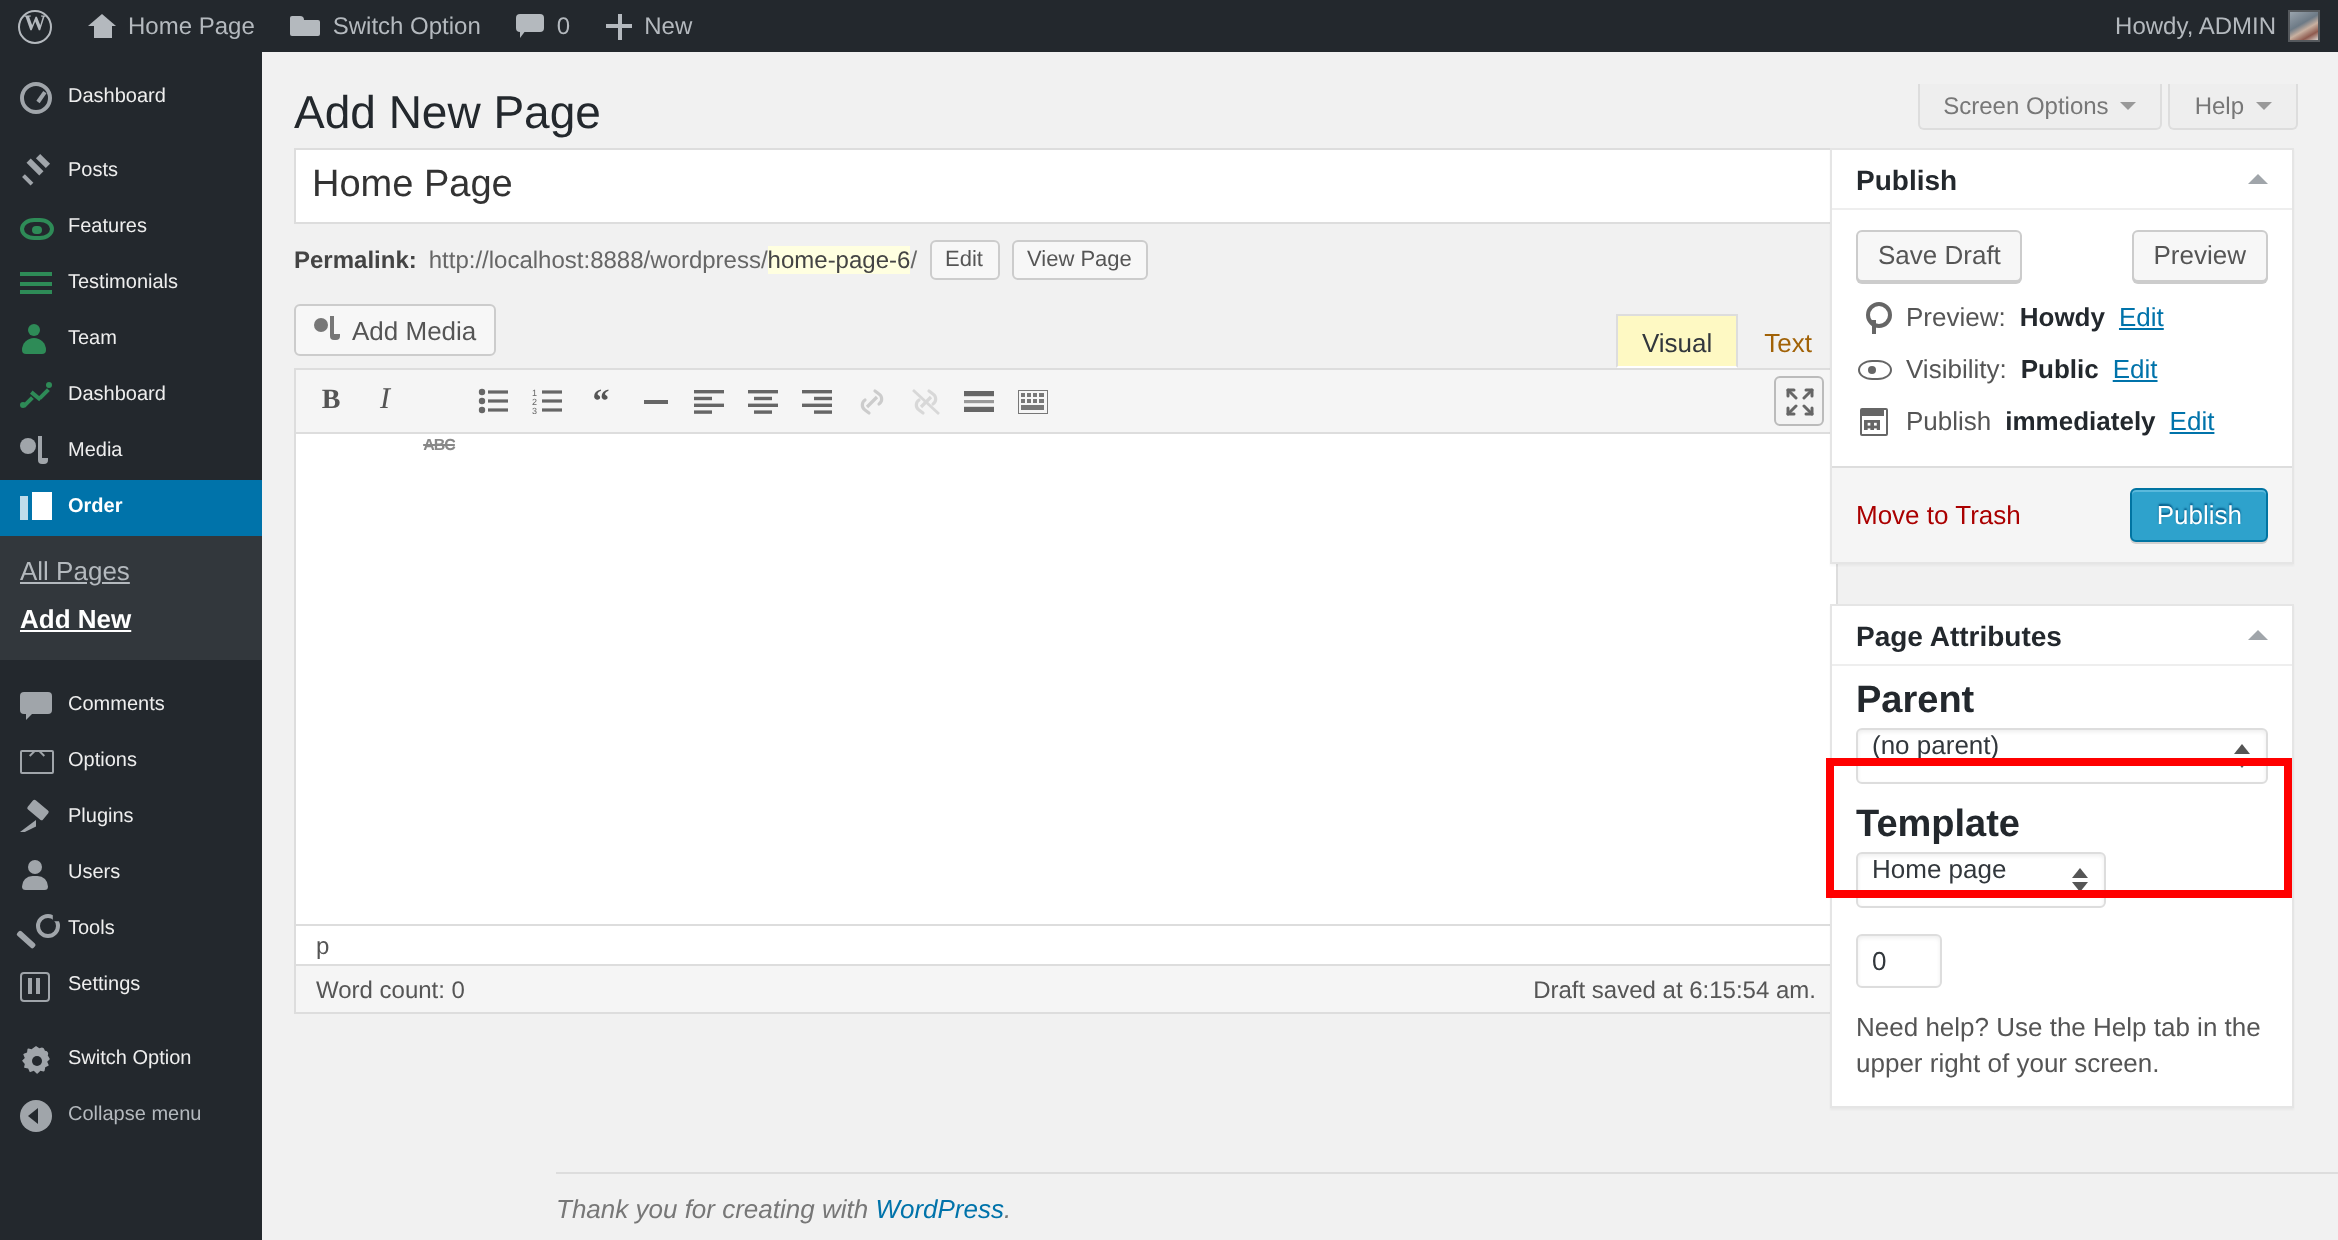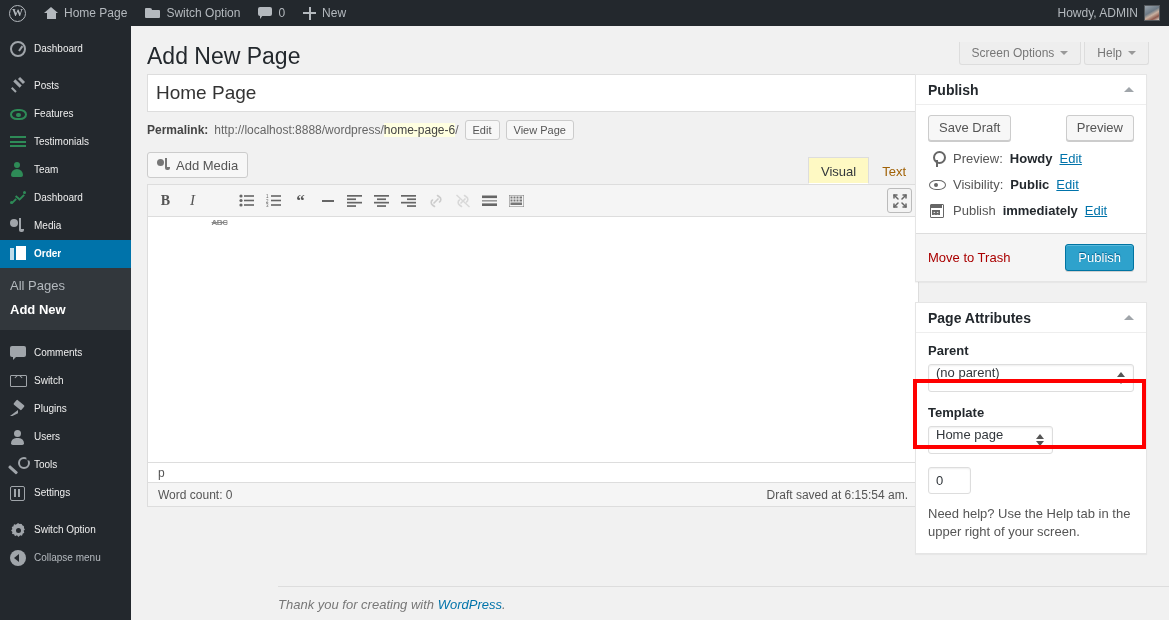--- a/index.html
+++ b/index.html
@@ -104,21 +104,21 @@
     background: #0073aa; color: #fff; font-weight: bold;
   }
   .menu-item.active::after {
     content: ""; position: absolute; right: -8px; top: 50%; margin-top: -8px;
     border-top: 8px solid transparent; border-bottom: 8px solid transparent;
     border-left: 8px solid #f1f1f1;
   }
   .submenu { background: #32373c; padding: 6px 0 8px 0; }
   .submenu .sub-item {
     display: block; padding: 4px 0 4px 10px;
-    color: #b4b9be; font-size: 13px; cursor: pointer; line-height: 16px;
+    color: #b4b9be; font-size: 13px; cursor: pointer; line-height: 16px; text-decoration: underline;
   }
   .submenu .sub-item.current { color: #fff; font-weight: bold; }
   .menu-item.dim { color: #b4b9be; }
 
   
   .g { position: absolute; color: inherit; }
   .ico-dash { width:16px;height:16px;border:2px solid currentColor;border-radius:50%;position:relative; }
   .ico-dash::after{content:"";position:absolute;left:6px;top:2px;width:2px;height:6px;background:currentColor;transform:rotate(35deg);transform-origin:bottom;}
   .ico-pin { width:16px;height:16px;position:relative; }
   .ico-pin::before{content:"";position:absolute;left:8px;top:1px;width:7px;height:3px;background:currentColor;transform:rotate(45deg);}
@@ -347,21 +347,21 @@
   .btn-primary {
     display: inline-block; padding: 0 12px; height: 27px; line-height: 25px;
     background: #2ea2cc; border: 1px solid #0074a2; border-radius: 3px;
     color: #fff; font-size: 13px; cursor: pointer;
     box-shadow: 0 1px 0 rgba(0,0,0,.15), inset 0 1px 0 rgba(120,200,230,.6);
     text-shadow: 0 -1px 1px #005684;
   }
 
   
   #pageattr-body { padding: 10px 12px 12px 12px; }
-  .attr-label { font-size: 13px; color: #23282d; font-weight: bold; margin-bottom: 5px; line-height: 16px; }
+  .attr-label { font-size: 19px; color: #23282d; font-weight: bold; margin-bottom: 5px; line-height: 16px; }
   .wp-select {
     width: 100%; height: 28px;
     border: 1px solid #ddd; border-radius: 3px; background: #fff;
     font-size: 13px; color: #32373c; padding: 0 24px 0 7px;
     position: relative; display: flex; 
     box-shadow: 0 1px 2px rgba(0,0,0,.07) inset;
     cursor: pointer;
   }
   .wp-select .arrows {
     position: absolute; right: 8px; top: 50%; margin-top: -7px;
@@ -519,21 +519,21 @@
     <span class="mi-ico">
         <span class="ico-commentbig grey-ico"></span>
       </span>
     <span class="mi-label">Comments</span>
   </div>
 
   <div class="menu-item">
     <span class="mi-ico">
         <span class="ico-mail grey-ico"></span>
       </span>
-    <span class="mi-label">Switch</span>
+    <span class="mi-label">Options</span>
   </div>
 
 
   <div class="menu-item">
     <span class="mi-ico">
         <span class="ico-plug grey-ico"></span>
       </span>
     <span class="mi-label">Plugins</span>
   </div>
 

